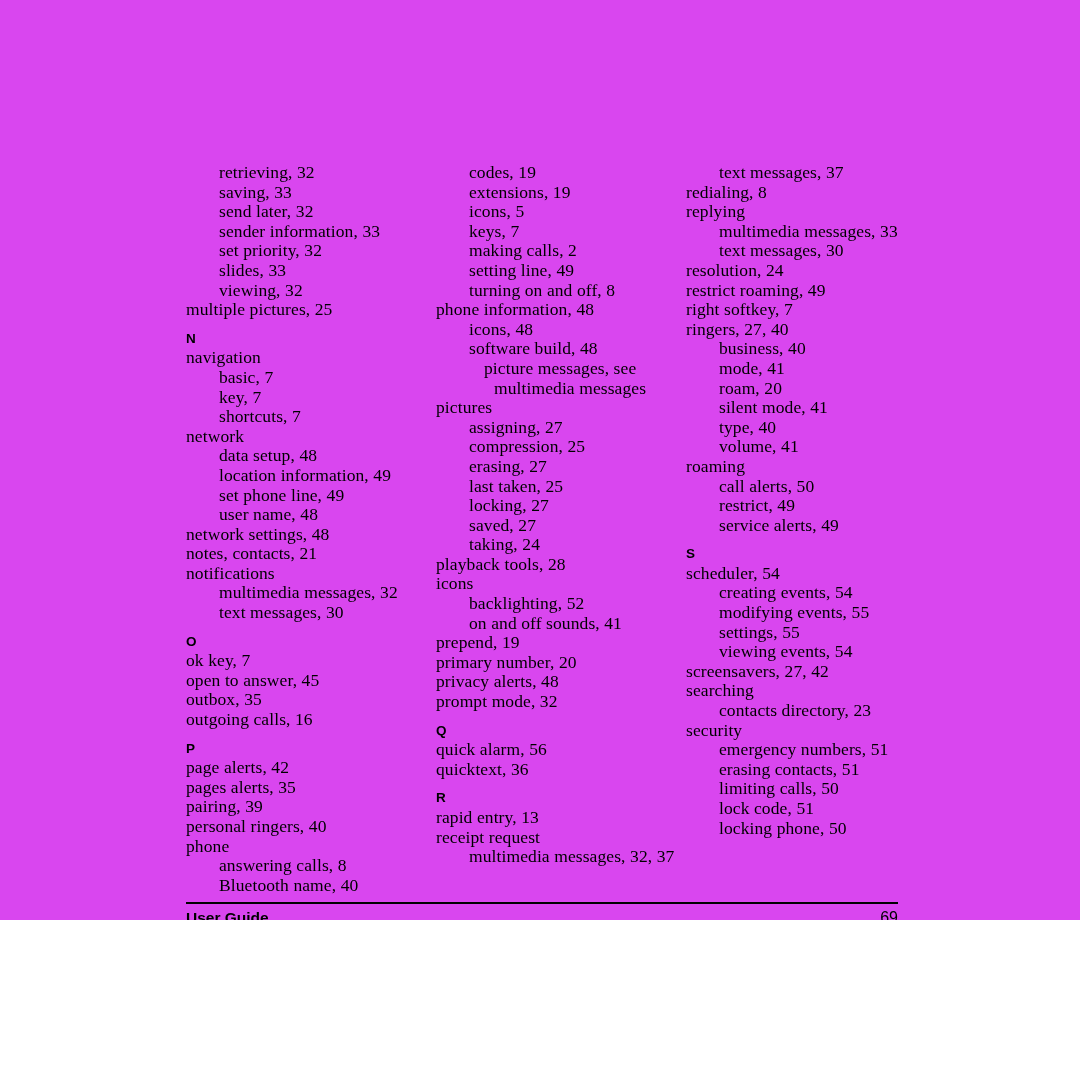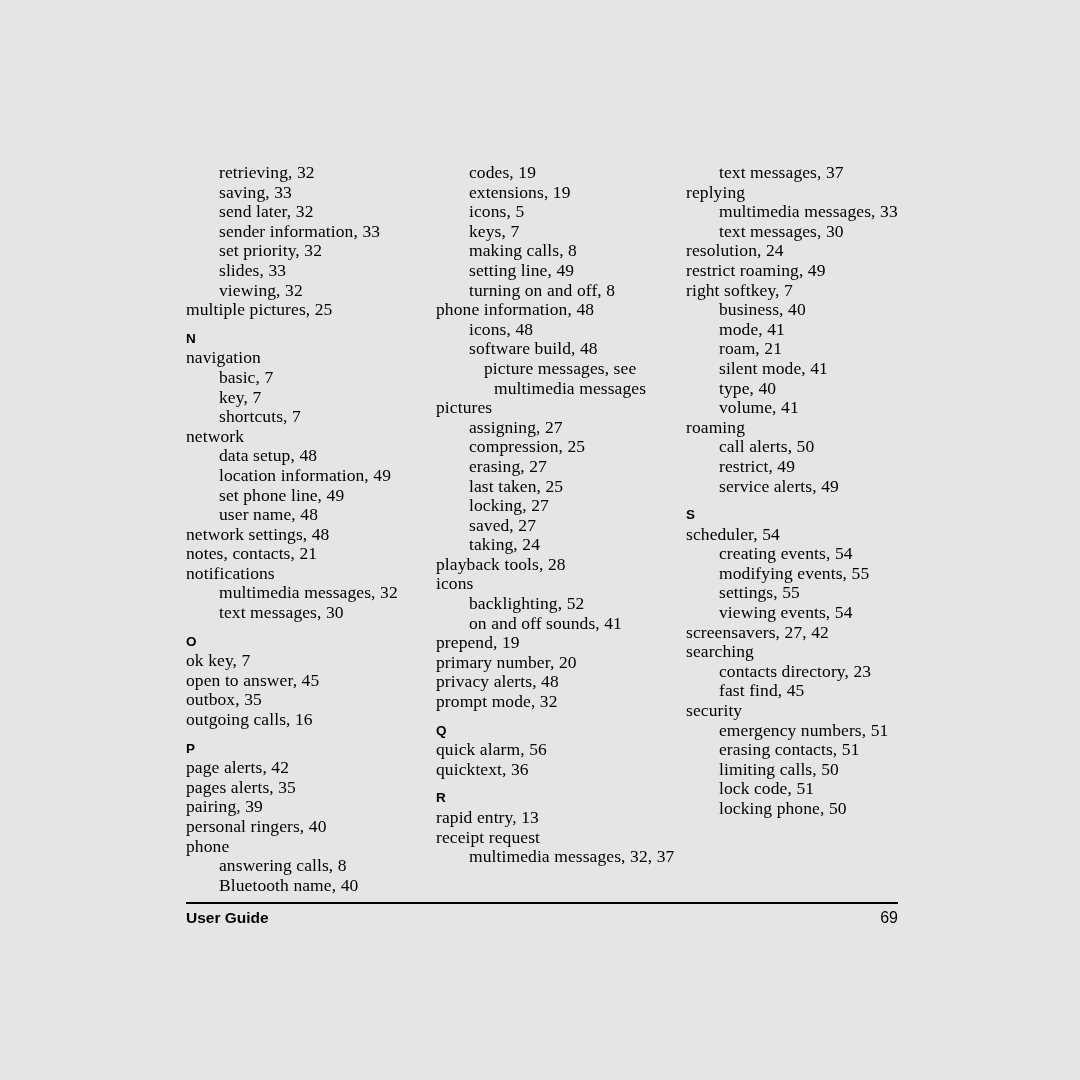--- a/index.html
+++ b/index.html
@@ -3,22 +3,22 @@
 <meta charset="utf-8">
 <style>
   html, body {
     margin: 0;
     padding: 0;
     background: #ffffff;
   }
   .page {
     position: relative;
     width: 1080px;
-    height: 1080px;
-    background: #e5e5e5;
+    height: 920px;
+    background: #d946ef;
     overflow: hidden;
     font-family: "Liberation Serif", "DejaVu Serif", serif;
   }
   .index-body {
     position: absolute;
     left: 186px;
     top: 163px;
     width: 712px;
     display: flex;
     flex-direction: row;
@@ -131,21 +131,21 @@
         <div class="entry lvl1">personal ringers, 40</div>
         <div class="entry lvl1">phone</div>
         <div class="entry lvl2">answering calls, 8</div>
         <div class="entry lvl2">Bluetooth name, 40</div>
       </div>
       <div class="index-column">
         <div class="entry lvl2">codes, 19</div>
         <div class="entry lvl2">extensions, 19</div>
         <div class="entry lvl2">icons, 5</div>
         <div class="entry lvl2">keys, 7</div>
-        <div class="entry lvl2">making calls, 8</div>
+        <div class="entry lvl2">making calls, 2</div>
         <div class="entry lvl2">setting line, 49</div>
         <div class="entry lvl2">turning on and off, 8</div>
         <div class="entry lvl1">phone information, 48</div>
         <div class="entry lvl2">icons, 48</div>
         <div class="entry lvl2">software build, 48</div>
         <div class="entry lvl1 wrap">picture messages, see multimedia messages</div>
         <div class="entry lvl1">pictures</div>
         <div class="entry lvl2">assigning, 27</div>
         <div class="entry lvl2">compression, 25</div>
         <div class="entry lvl2">erasing, 27</div>
@@ -164,46 +164,47 @@
         <div class="letter-heading">Q</div>
         <div class="entry lvl1">quick alarm, 56</div>
         <div class="entry lvl1">quicktext, 36</div>
         <div class="letter-heading">R</div>
         <div class="entry lvl1">rapid entry, 13</div>
         <div class="entry lvl1">receipt request</div>
         <div class="entry lvl2">multimedia messages, 32, 37</div>
       </div>
       <div class="index-column">
         <div class="entry lvl2">text messages, 37</div>
+        <div class="entry lvl1">redialing, 8</div>
         <div class="entry lvl1">replying</div>
         <div class="entry lvl2">multimedia messages, 33</div>
         <div class="entry lvl2">text messages, 30</div>
         <div class="entry lvl1">resolution, 24</div>
         <div class="entry lvl1">restrict roaming, 49</div>
         <div class="entry lvl1">right softkey, 7</div>
+        <div class="entry lvl1">ringers, 27, 40</div>
         <div class="entry lvl2">business, 40</div>
         <div class="entry lvl2">mode, 41</div>
-        <div class="entry lvl2">roam, 21</div>
+        <div class="entry lvl2">roam, 20</div>
         <div class="entry lvl2">silent mode, 41</div>
         <div class="entry lvl2">type, 40</div>
         <div class="entry lvl2">volume, 41</div>
         <div class="entry lvl1">roaming</div>
         <div class="entry lvl2">call alerts, 50</div>
         <div class="entry lvl2">restrict, 49</div>
         <div class="entry lvl2">service alerts, 49</div>
         <div class="letter-heading">S</div>
         <div class="entry lvl1">scheduler, 54</div>
         <div class="entry lvl2">creating events, 54</div>
         <div class="entry lvl2">modifying events, 55</div>
         <div class="entry lvl2">settings, 55</div>
         <div class="entry lvl2">viewing events, 54</div>
         <div class="entry lvl1">screensavers, 27, 42</div>
         <div class="entry lvl1">searching</div>
         <div class="entry lvl2">contacts directory, 23</div>
-        <div class="entry lvl2">fast find, 45</div>
         <div class="entry lvl1">security</div>
         <div class="entry lvl2">emergency numbers, 51</div>
         <div class="entry lvl2">erasing contacts, 51</div>
         <div class="entry lvl2">limiting calls, 50</div>
         <div class="entry lvl2">lock code, 51</div>
         <div class="entry lvl2">locking phone, 50</div>
       </div>
     </div>
 
   <div class="footer">

